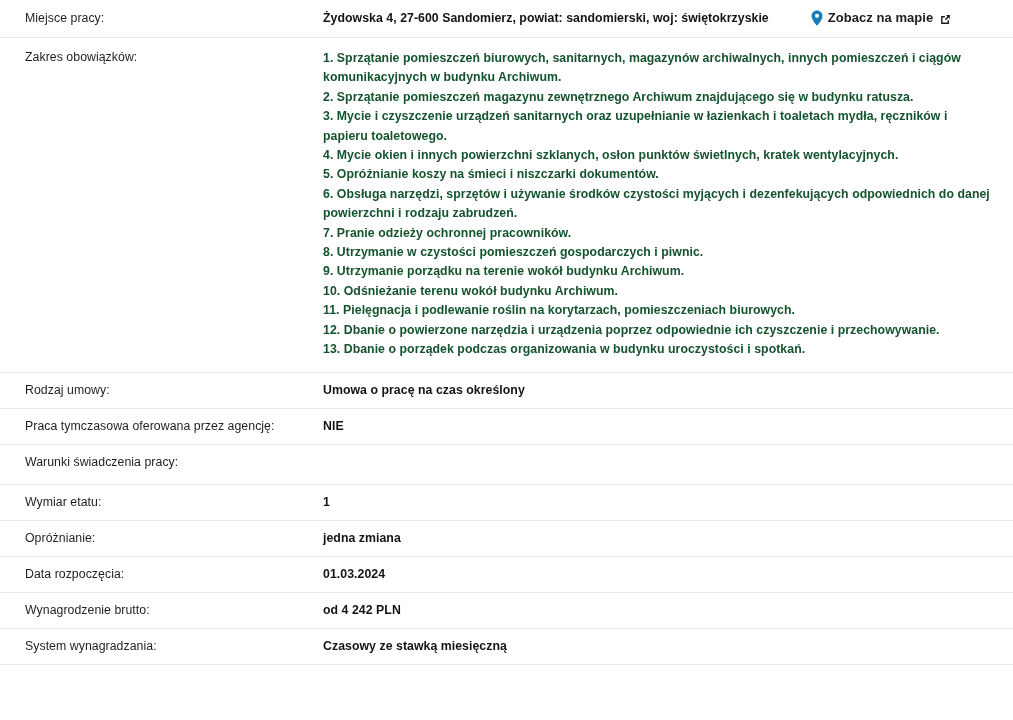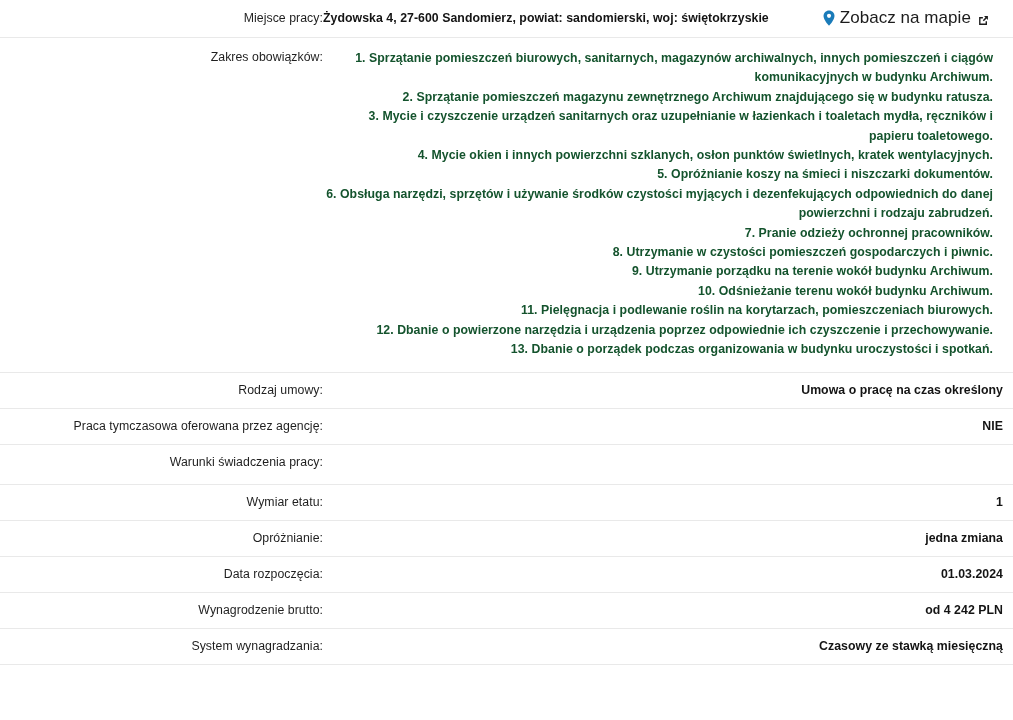--- a/index.html
+++ b/index.html
@@ -15,21 +15,20 @@
     font-family: "Liberation Sans", "DejaVu Sans", sans-serif;
     color: #1c1c1c;
     -webkit-font-smoothing: antialiased;
   }
 
   .sheet {
     width: 1013px;
     height: 664px;
     position: relative;
     box-sizing: border-box;
-    text-align: right;
   }
 
   
   .detail-table {
     width: 1013px;
     border-collapse: collapse;
   }
 
   .detail-row {
     border-bottom: 1px solid #e9e9e9;
@@ -83,34 +82,34 @@
     font-size: 12.3px;
     line-height: 19.4px;
     color: #14532d;
     max-width: 670px;
   }
 
   
   .value-with-link {
     display: flex;
     align-items: flex-start;
-    gap: 16px;
+    gap: 4px;
   }
   .address-text {
     display: inline-block;
   }
   .map-link {
     display: inline-flex;
     align-items: center;
     gap: 5px;
     margin-left: 38px;
     text-decoration: none;
     color: #1c1c1c;
-    font-weight: 400;
-    font-size: 17px;
+    font-weight: 700;
+    font-size: 13px;
     line-height: 16px;
     white-space: nowrap;
     cursor: pointer;
   }
 
   .pin-icon { flex: 0 0 auto; display: inline-block; width: 12px; height: 16px; }
   .extlink-icon { flex: 0 0 auto; display: inline-block; width: 11px; height: 11px; margin-left: 2px; }
 
   .empty-value { display: inline-block; min-height: 16px; }
 </style>

